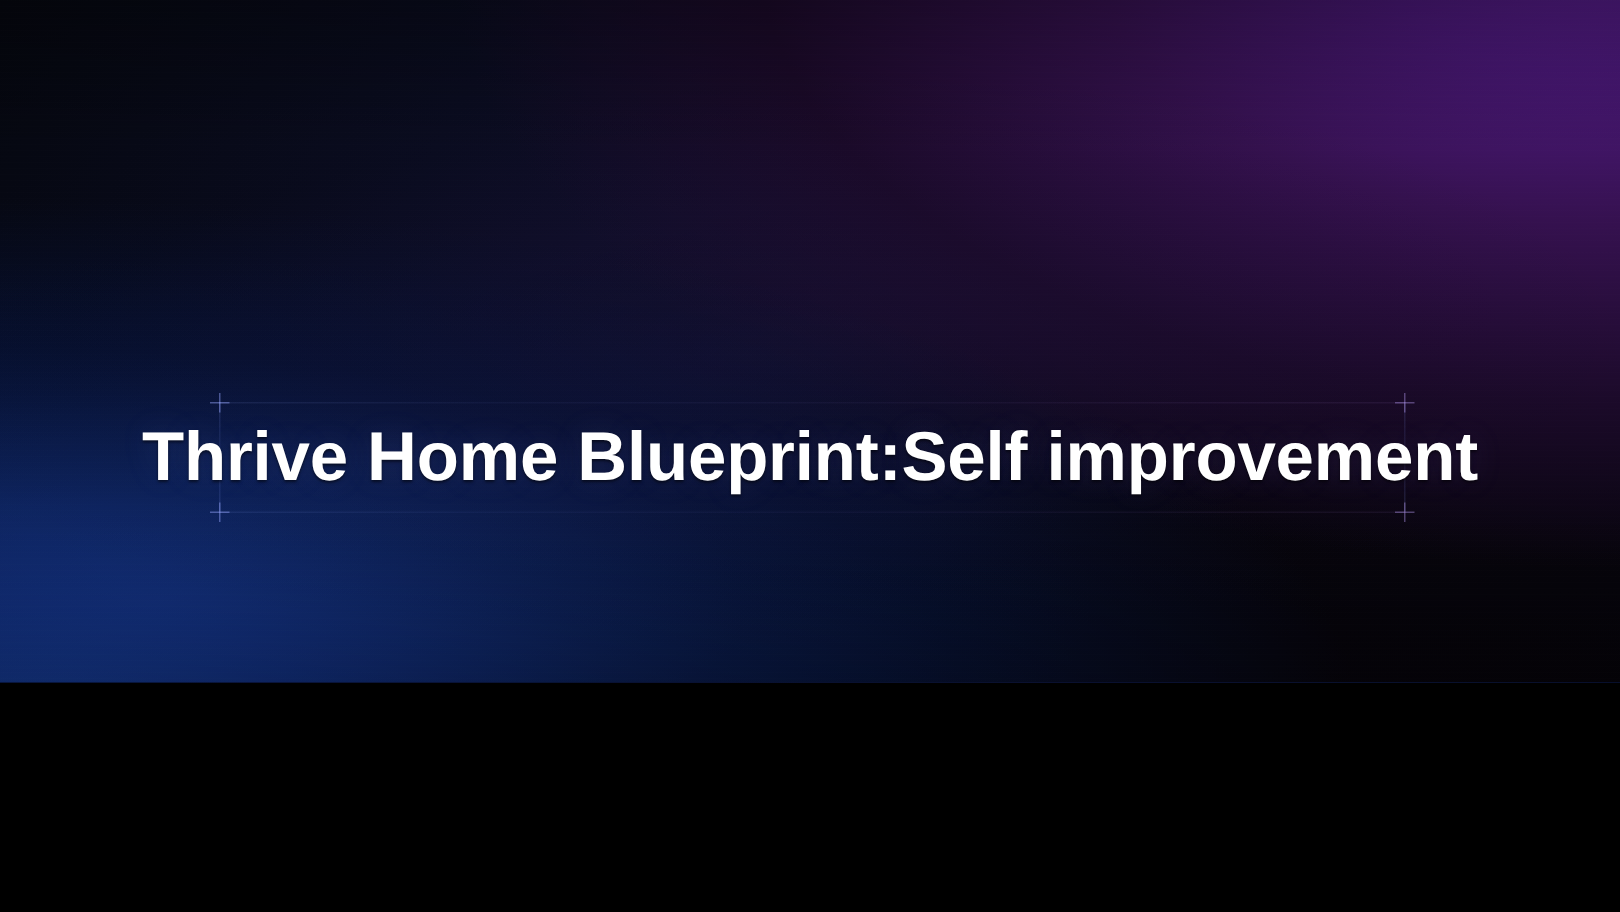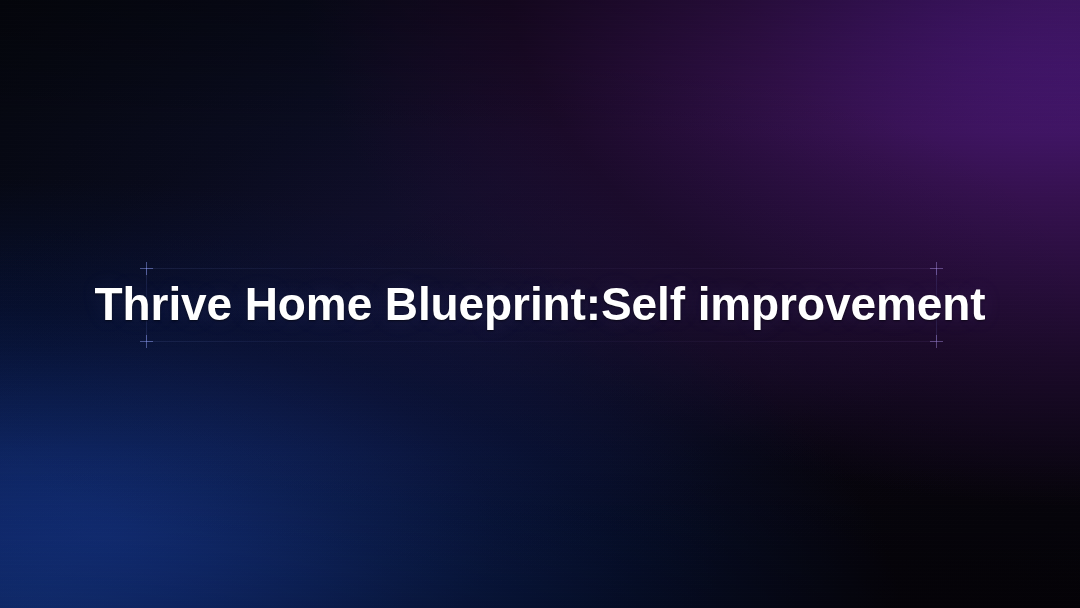--- a/index.html
+++ b/index.html
@@ -5,21 +5,21 @@
 <style>
   html, body {
     margin: 0;
     padding: 0;
     background: #000;
   }
 
   .slide {
     position: relative;
     width: 1080px;
-    height: 608px;
+    height: 455px;
     overflow: hidden;
     background-color: #1d4ed8;
     font-family: "Liberation Sans", sans-serif;
   }
 
   
   .bg-base {
     position: absolute;
     inset: 0;
     background:

